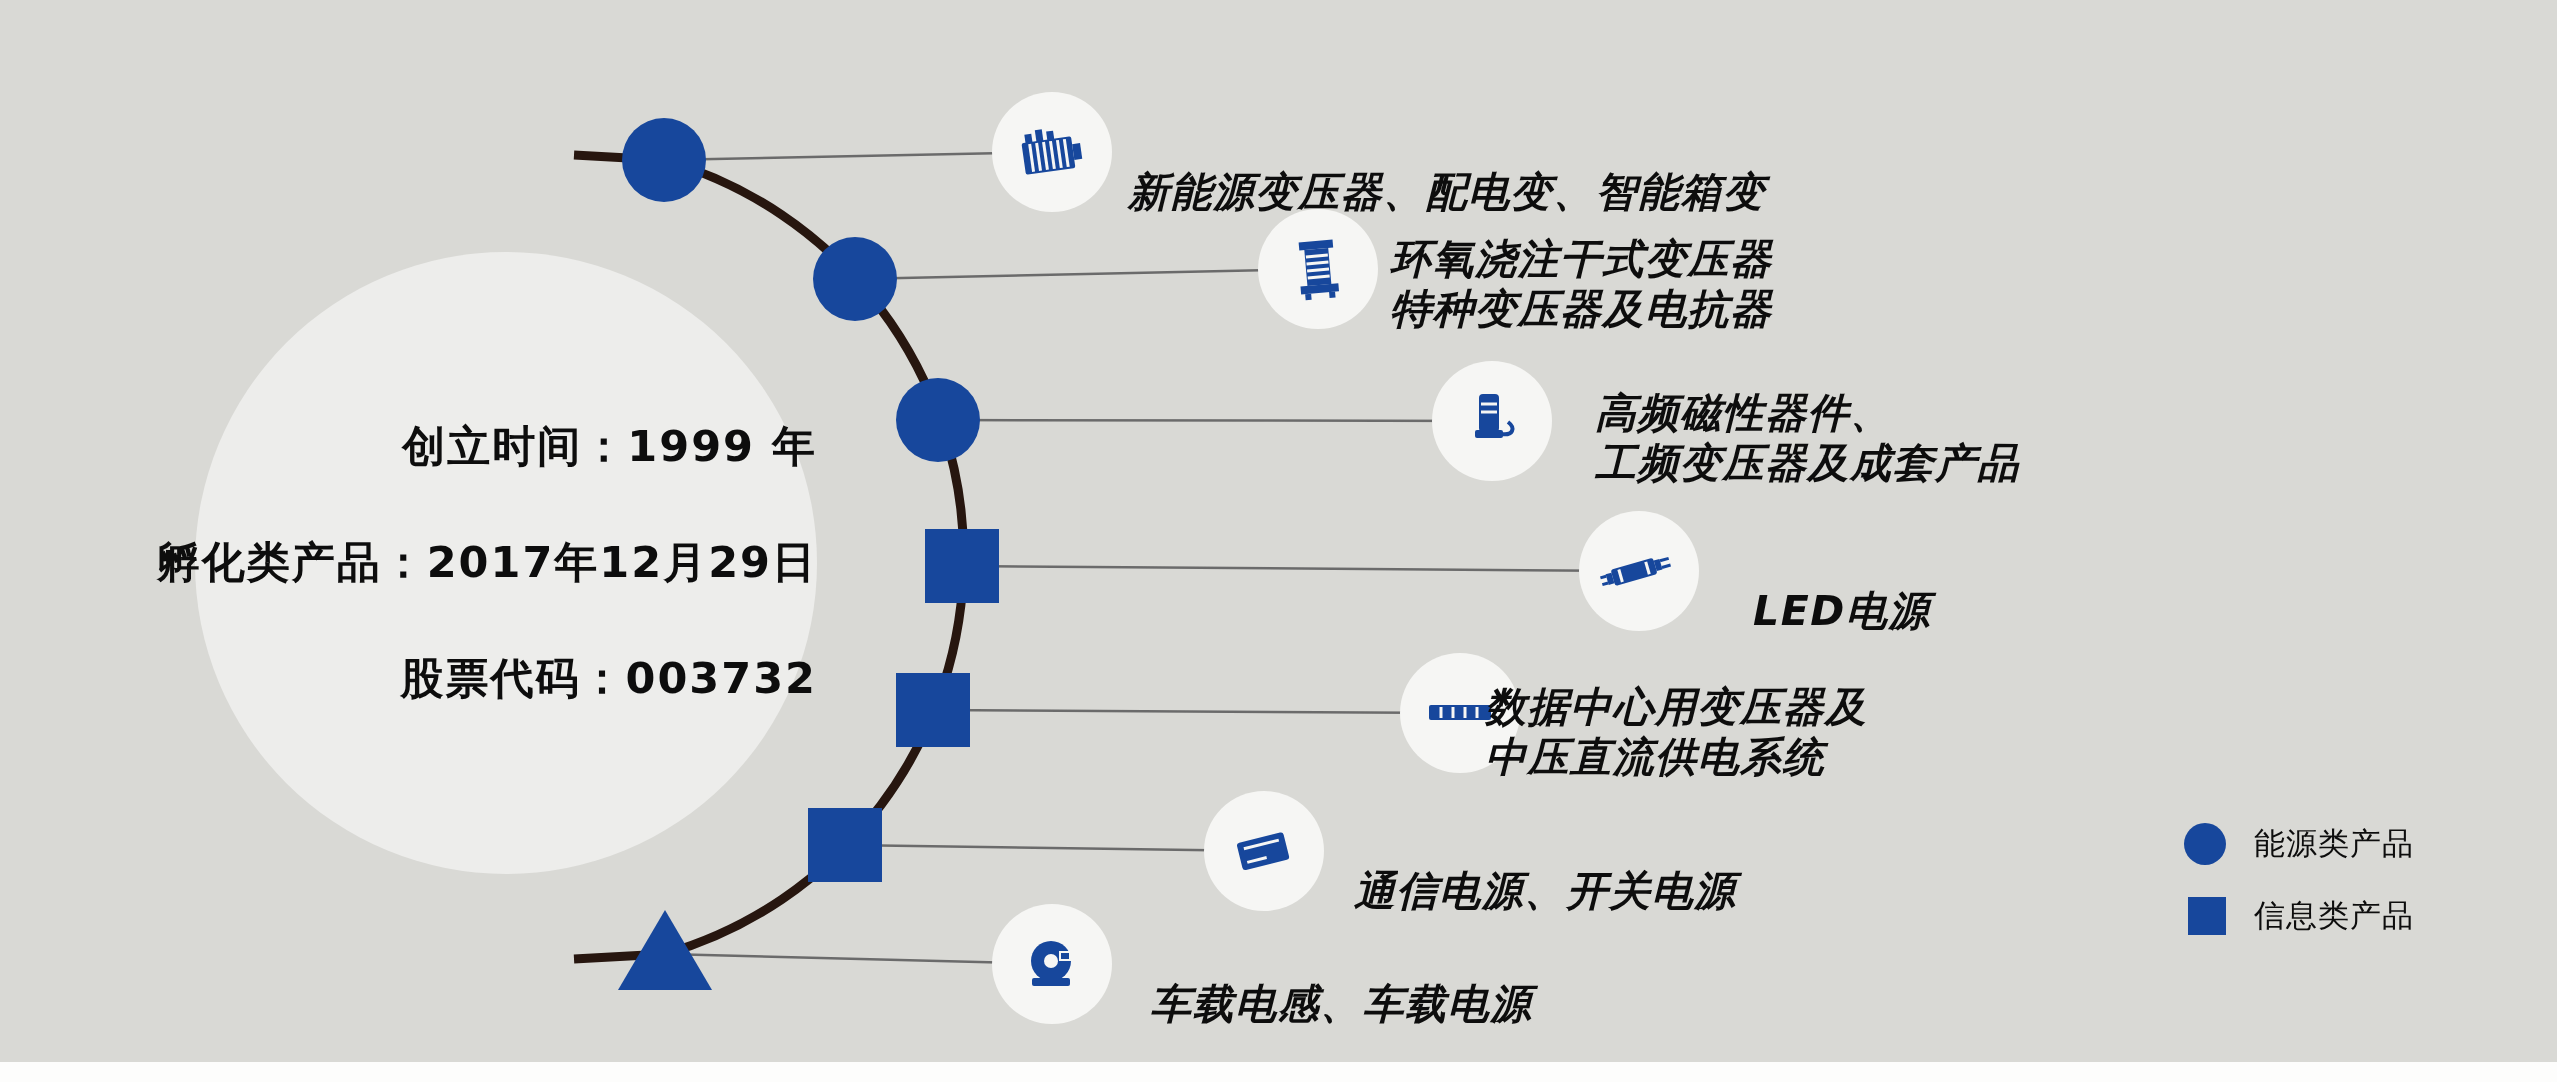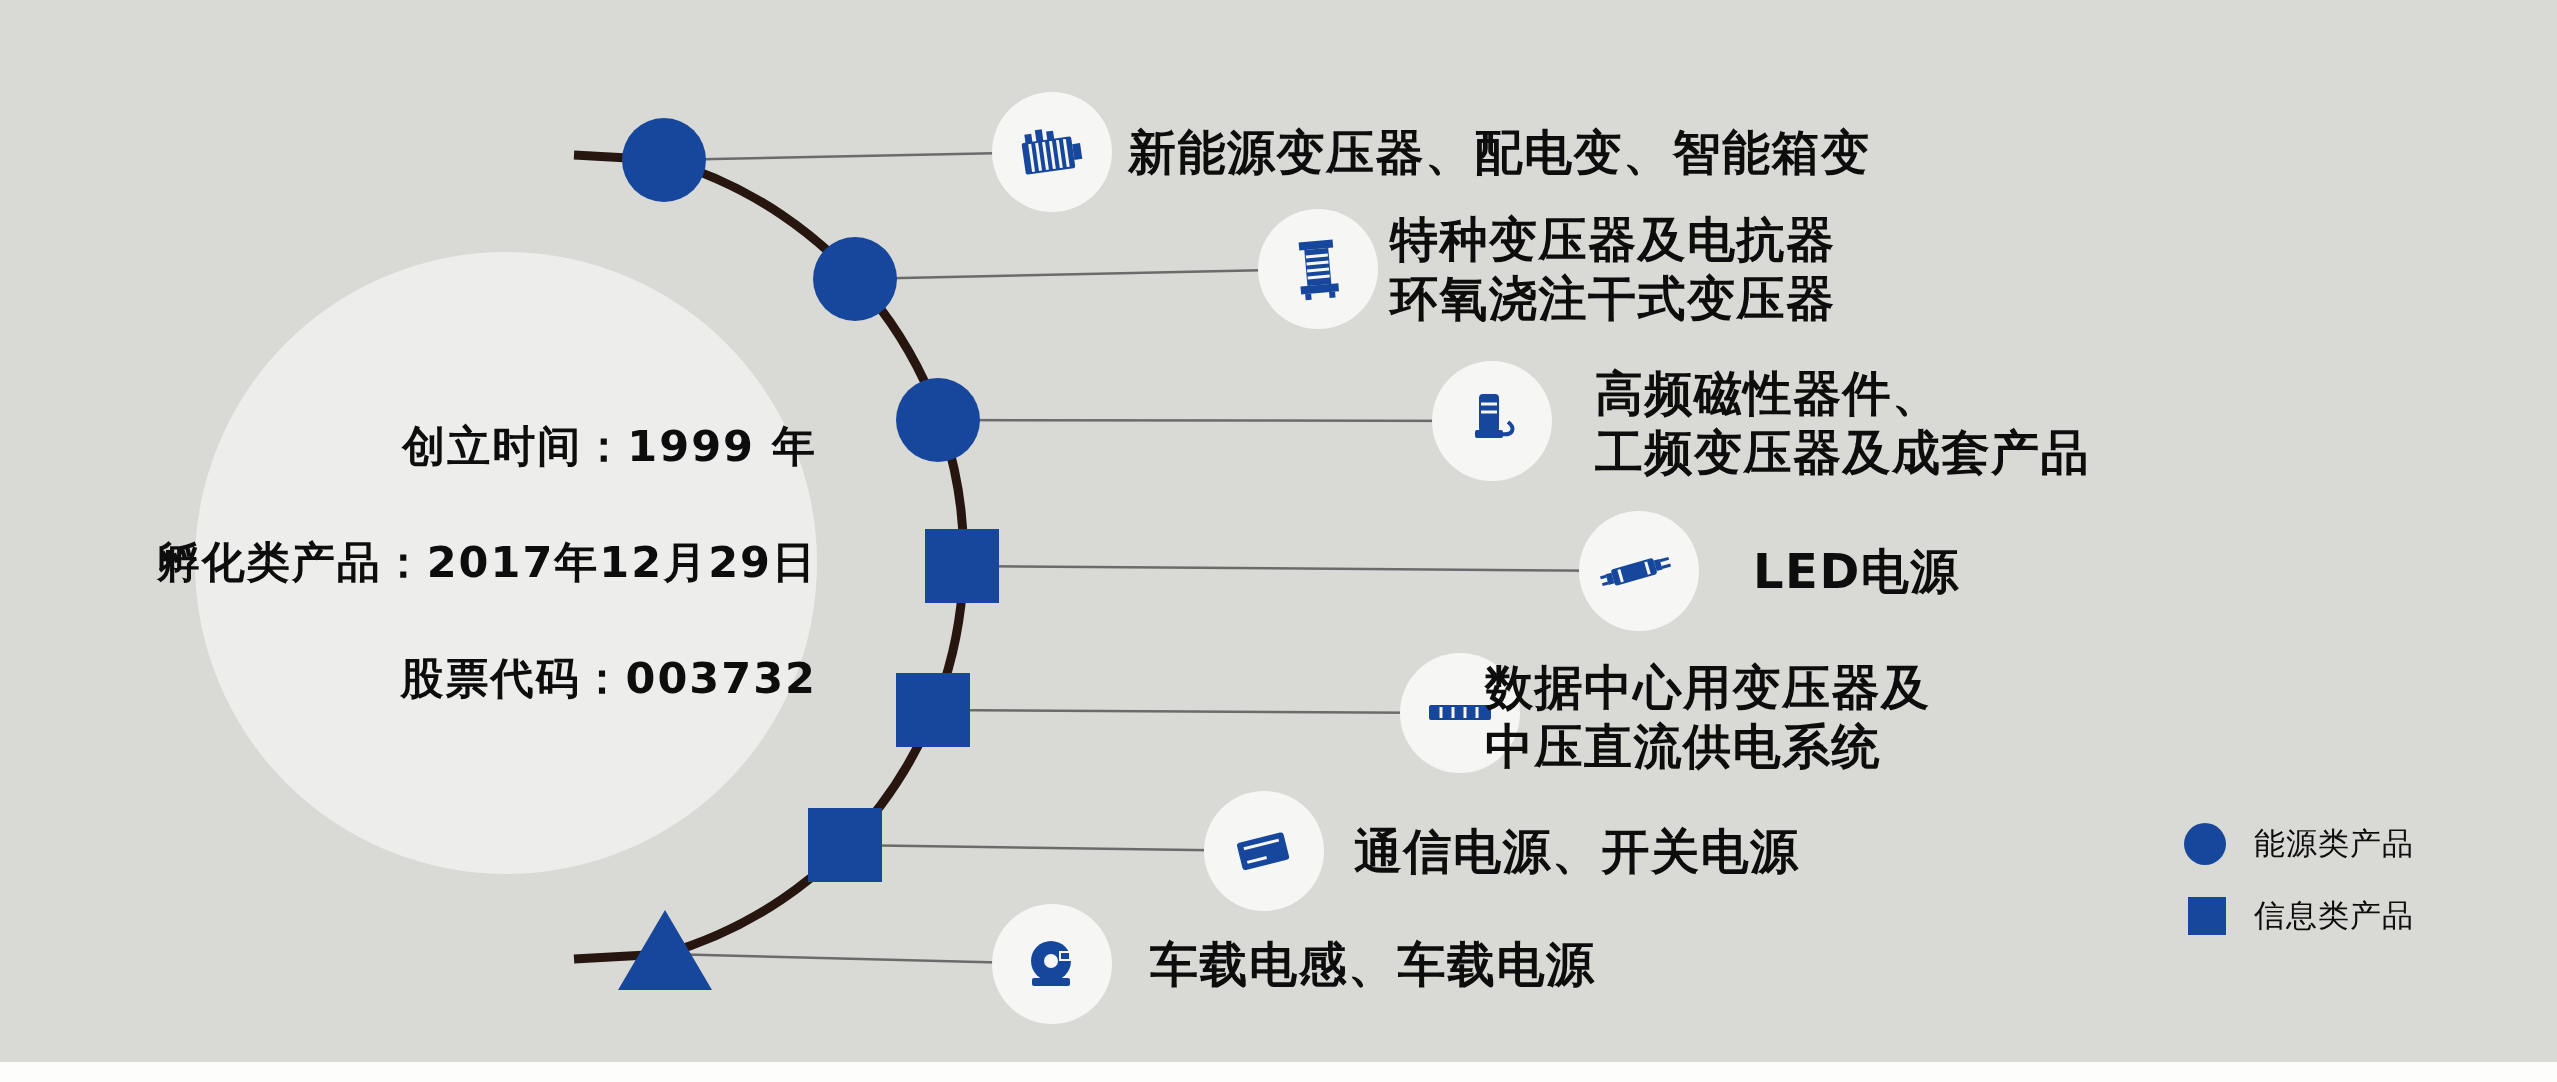--- a/index.html
+++ b/index.html
@@ -28,22 +28,22 @@
   .marker.circle{width:84px;height:84px;border-radius:50%;}
   .marker.square{width:74px;height:74px;}
   .marker.triangle{width:0;height:0;background:transparent;
     border-left:47px solid transparent;border-right:47px solid transparent;border-bottom:80px solid var(--accent);}
 
   
   .icon-circle{position:absolute;width:120px;height:120px;border-radius:50%;background:var(--icon_bg);
     display:flex;align-items:center;justify-content:center;}
 
   
-  .label{position:absolute;height:130px;display:flex;flex-direction:column;justify-content:center;
-    font-size:48px;font-weight:600;color:var(--text);line-height:1.22;letter-spacing:1.5px;white-space:nowrap;}
+  .label{position:absolute;height:130px;display:flex;flex-direction:column;justify-content:flex-end;
+    font-size:41px;font-weight:600;color:var(--text);line-height:1.22;letter-spacing:1.5px;white-space:nowrap;font-style:italic;}
 
   
   .legend{position:absolute;left:2184px;top:820px;display:flex;flex-direction:column;gap:24px;}
   .legend-row{display:flex;align-items:center;gap:28px;height:48px;justify-content:flex-end;}
   .legend-mark{flex:0 0 auto;}
   .legend-mark.circle{width:42px;height:42px;border-radius:50%;background:var(--accent);}
   .legend-mark.square{width:38px;height:38px;background:var(--accent);}
   .legend-mark.triangle{width:0;height:0;border-left:24px solid transparent;border-right:24px solid transparent;
     border-bottom:42px solid var(--accent);}
   .legend-label{font-size:31px;font-weight:500;color:var(--text);letter-spacing:1px;}
@@ -183,22 +183,22 @@
       <rect class="blue" x="19" y="53" width="38" height="8" rx="2"></rect>
       <rect x="46" y="26" width="14" height="10" fill="var(--icon_bg)"></rect>
       <rect class="blue" x="48" y="28" width="8" height="6"></rect>
     </svg>
   </div>
 
   <div class="label" style="left:1128px;top:87px;">
     <span>新能源变压器、配电变、智能箱变</span>
   </div>
   <div class="label" style="left:1390px;top:204px;">
+    <span>环氧浇注干式变压器</span>
     <span>特种变压器及电抗器</span>
-    <span>环氧浇注干式变压器</span>
   </div>
   <div class="label" style="left:1595px;top:358px;">
     <span>高频磁性器件、</span>
     <span>工频变压器及成套产品</span>
   </div>
   <div class="label" style="left:1753px;top:506px;">
     <span>LED电源</span>
   </div>
   <div class="label" style="left:1485px;top:652px;">
     <span>数据中心用变压器及</span>

